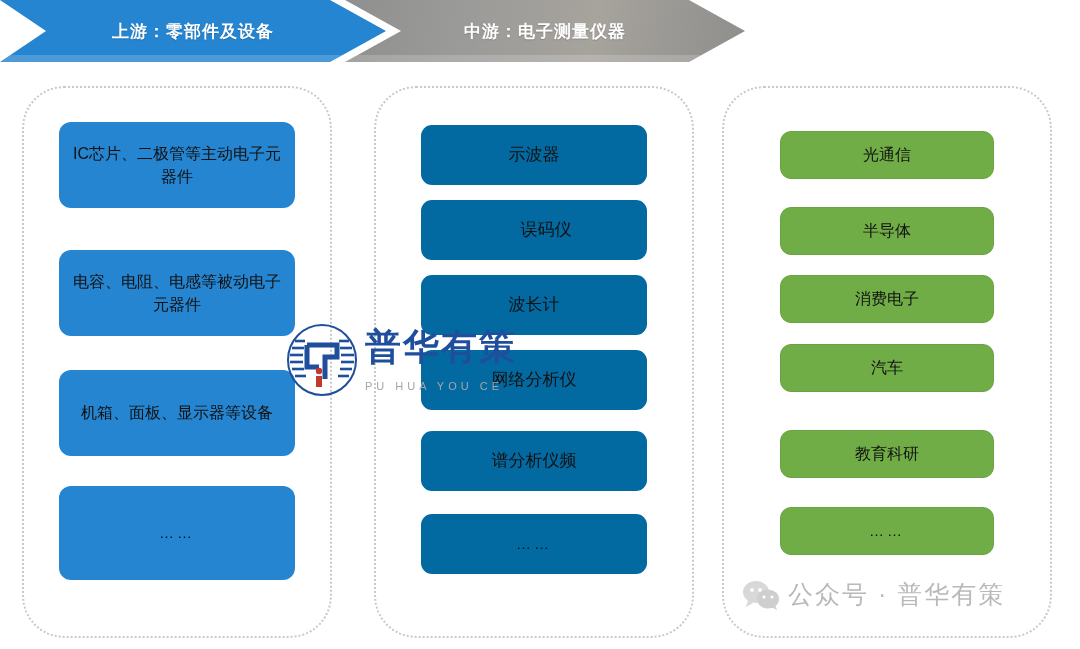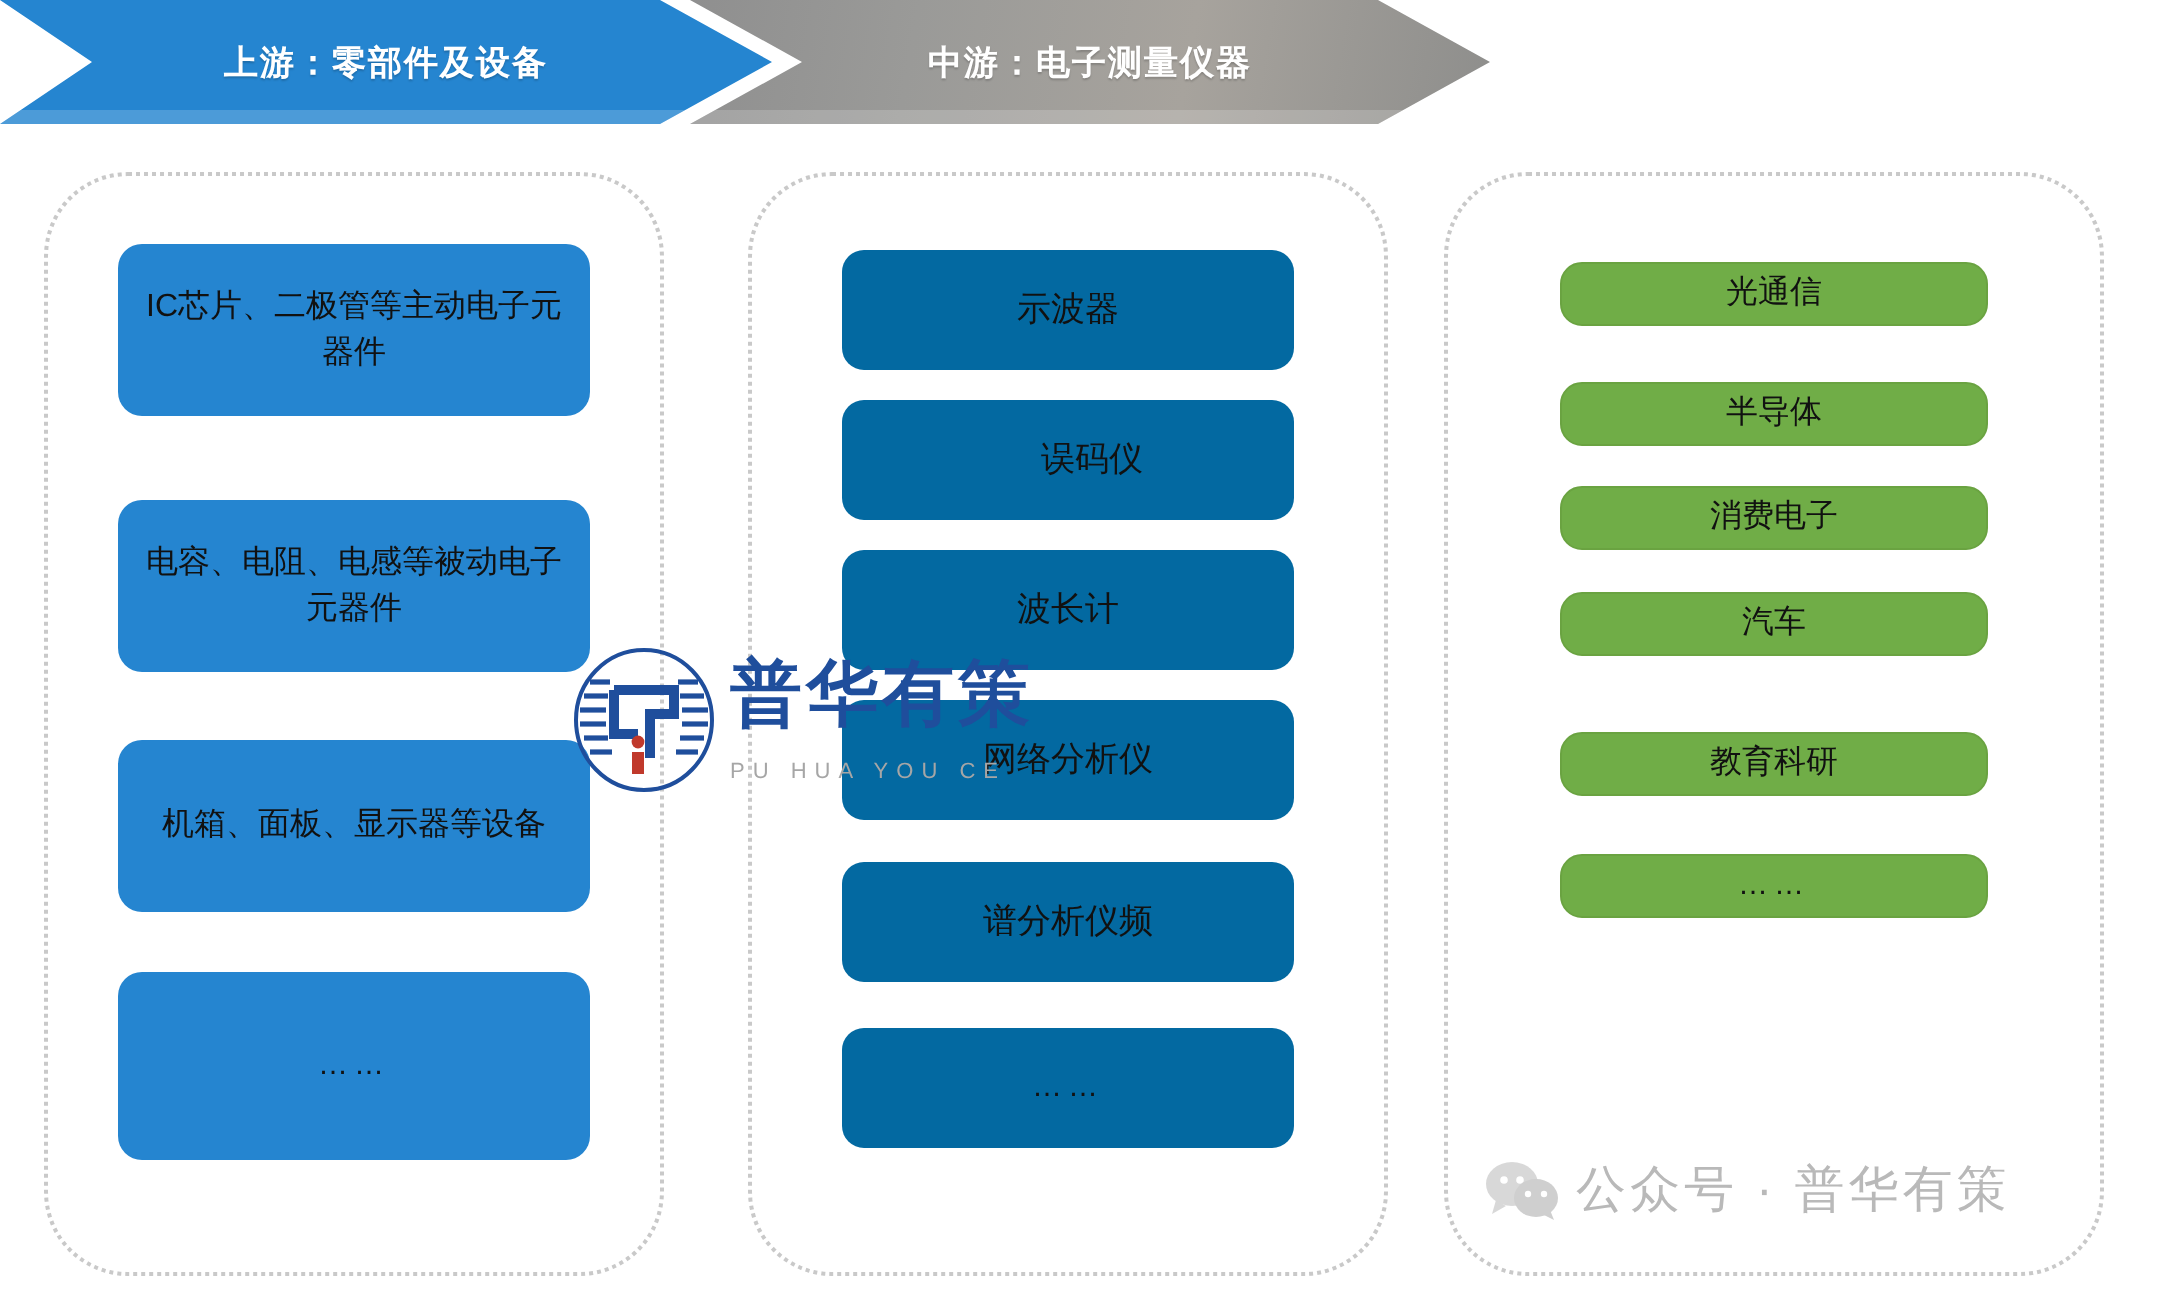--- a/index.html
+++ b/index.html
@@ -118,21 +118,21 @@
     width: 226px;
     height: 60px;
     background: #0369a1;
     font-size: 17px;
     border-radius: 11px;
   }
 
   
   #col-downstream .node {
     width: 214px;
-    height: 32px;
+    height: 48px;
     background: #70AD47;
     font-size: 16px;
     border-radius: 11px;
     border: 1px solid #6aa341;
   }
 
   .node-dots {
     letter-spacing: 3px;
     font-size: 15px;
   }

